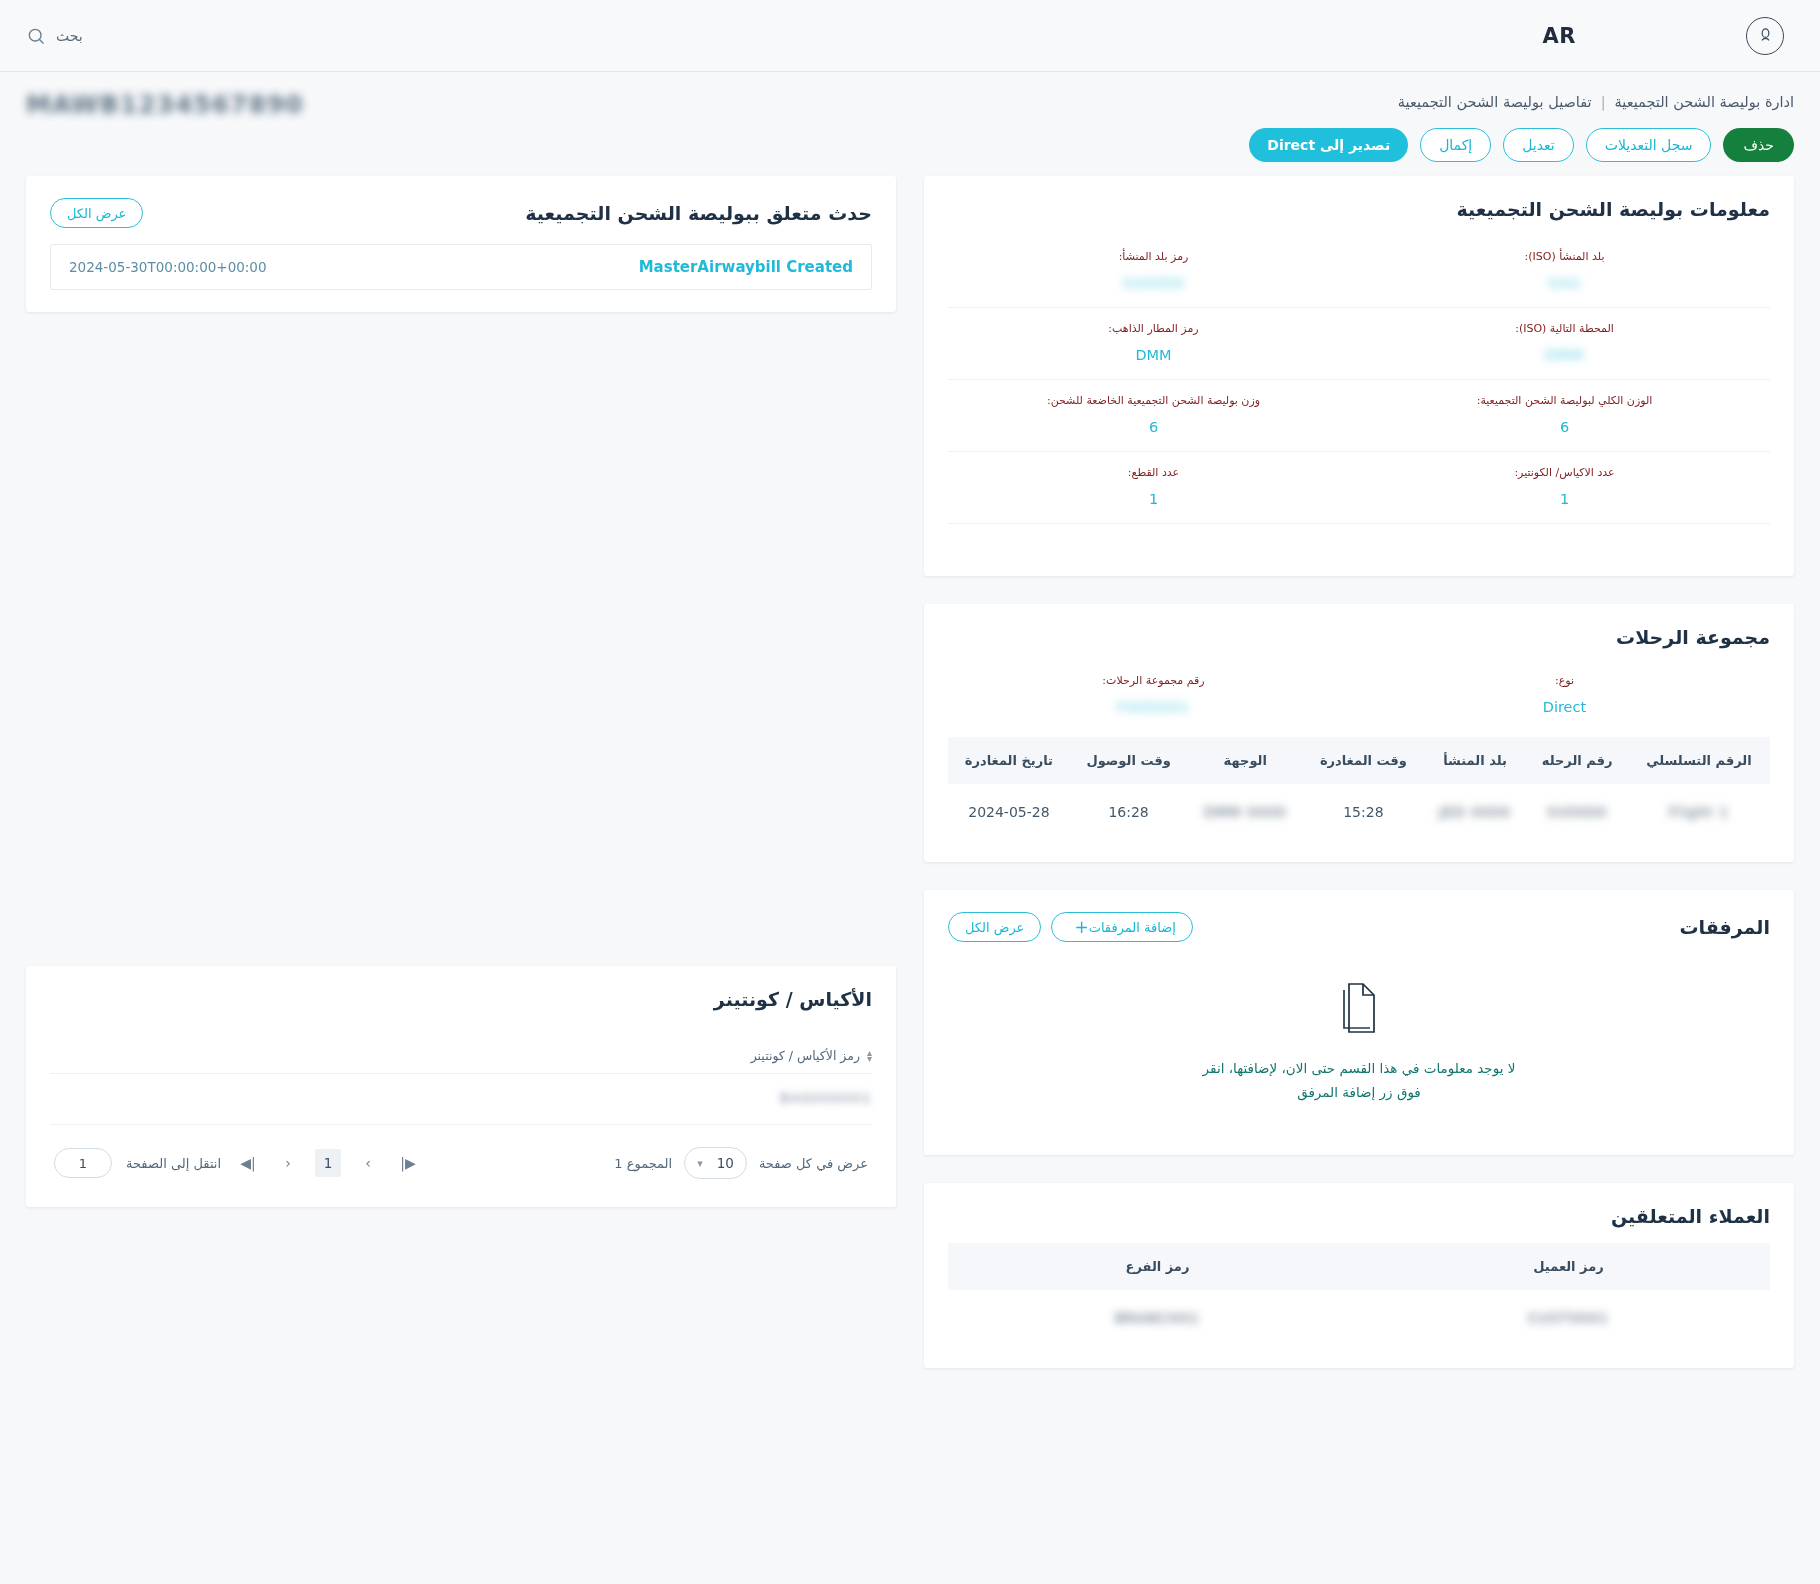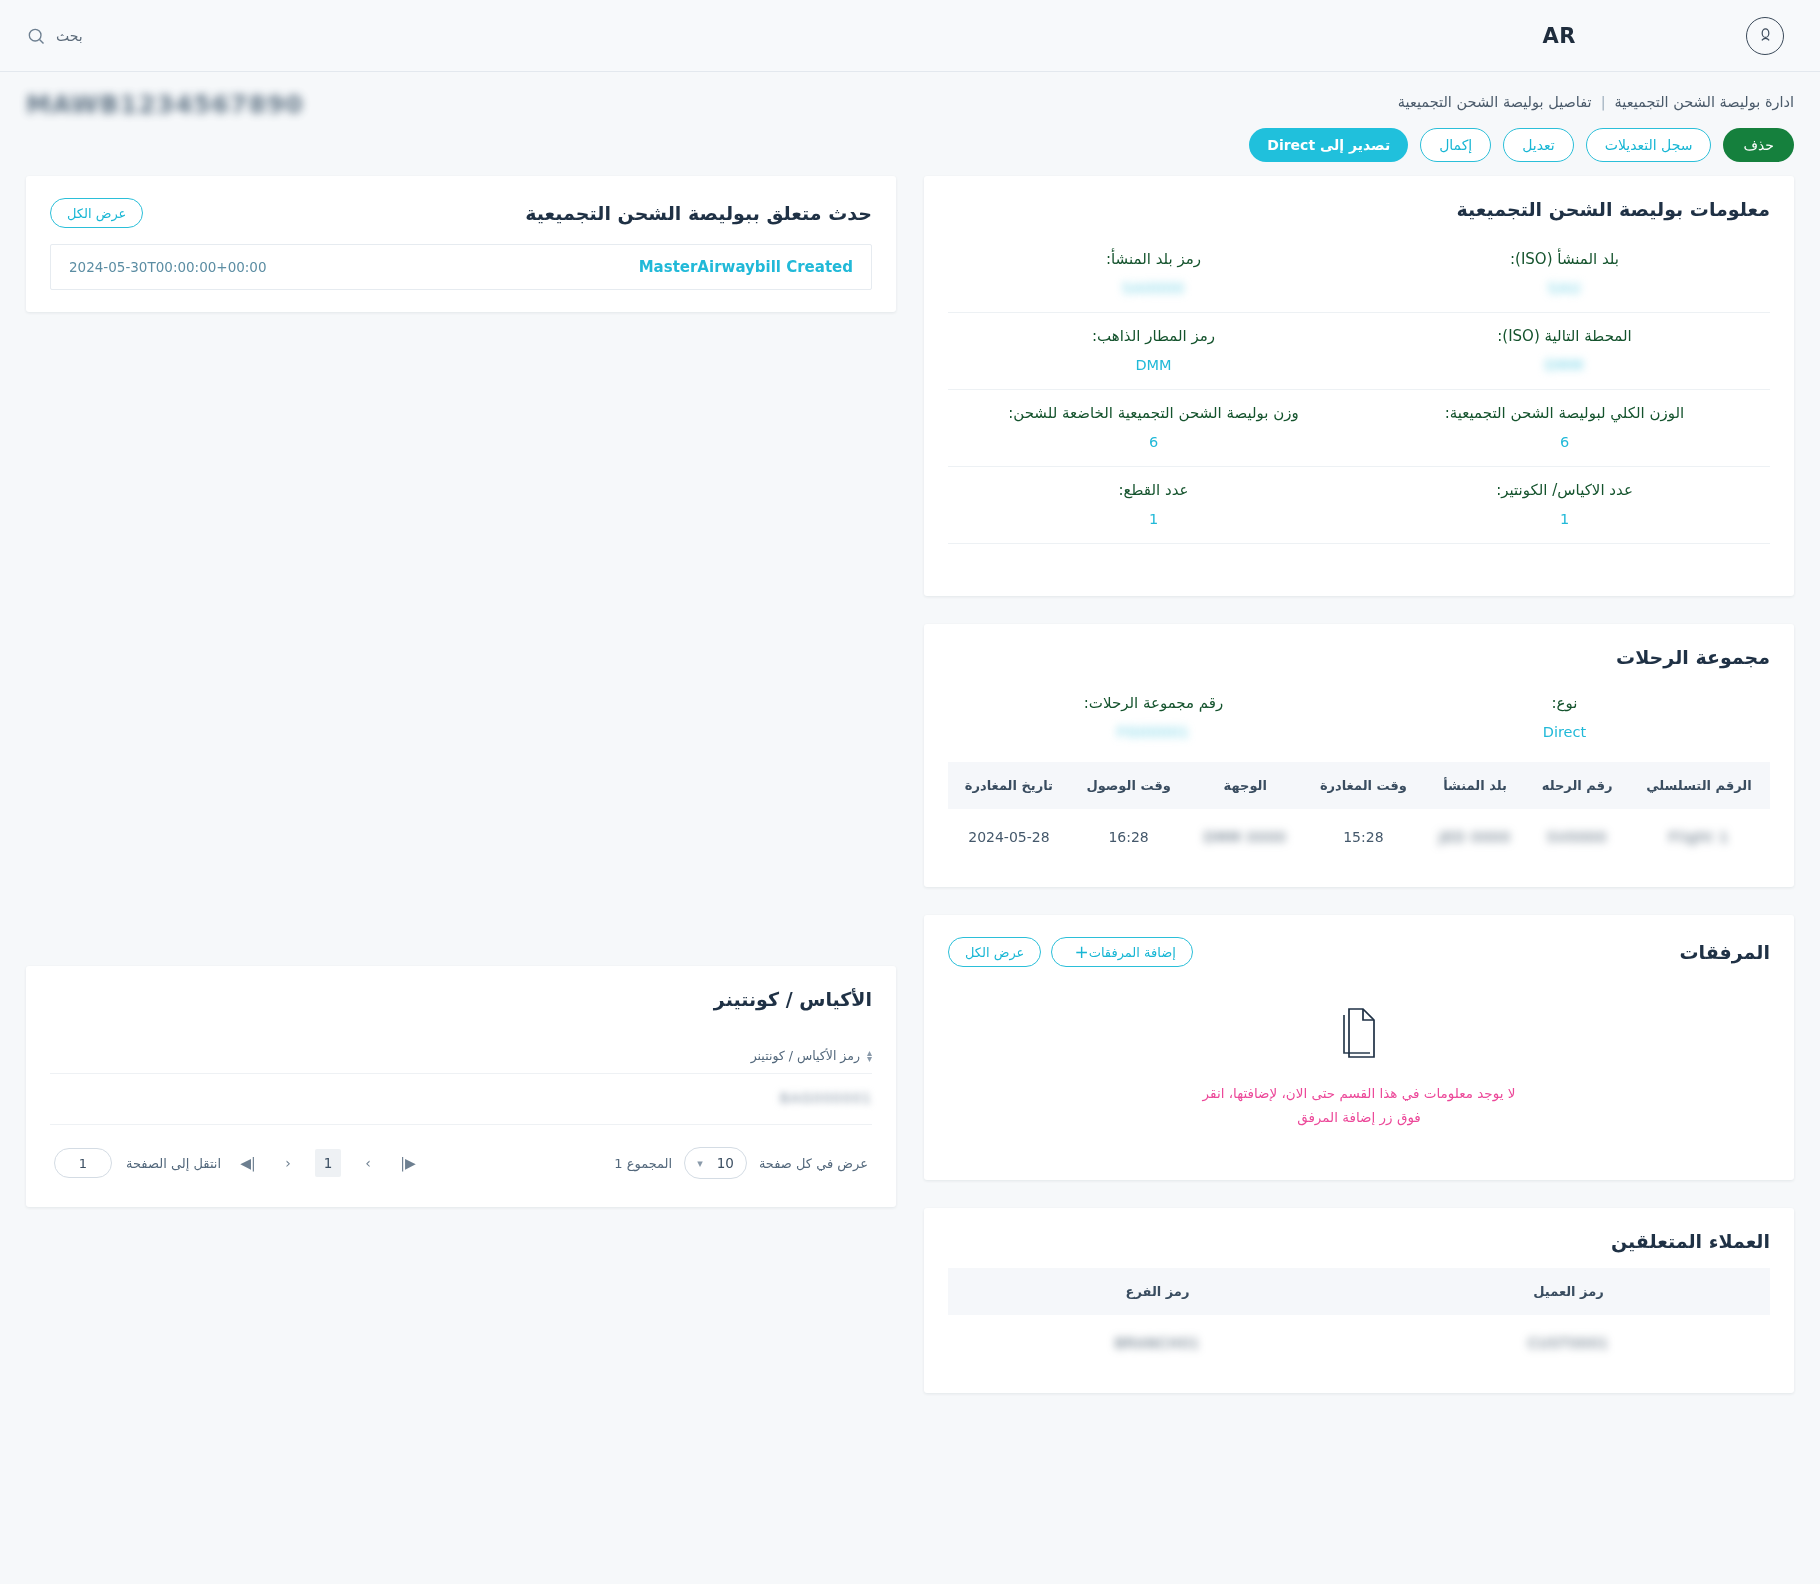--- a/index.html
+++ b/index.html
@@ -107,21 +107,21 @@
 
   
   .fields { display: flex; flex-direction: column; }
   .frow {
     display: grid; grid-template-columns: 1fr 1fr;
     border-bottom: 1px solid #edf1f4;
     padding: 14px 0 16px 0;
   }
   .frow:last-child { border-bottom: none; }
   .fcell { text-align: center; }
-  .flabel { font-size: 15px; color: #14532d; margin-bottom: 12px; }
+  .flabel { font-size: 11px; color: #7f1d1d; margin-bottom: 12px; }
   .fval { font-size: 14.5px; color: #21b9d8; }
   .fval.blur { filter: blur(4px); color: #5ccbe2; letter-spacing: 1px; }
 
   
   .fg-row { display: grid; grid-template-columns: 1fr 1fr; padding: 10px 0 16px 0; }
 
   table.tbl { width: 100%; border-collapse: collapse; margin-top: 6px; }
   table.tbl th {
     background: #f5f7fa; color: #3a4d60;
     font-size: 13px; font-weight: bold;
@@ -135,21 +135,21 @@
   table.tbl tr:last-child td { border-bottom: none; }
   .blurcell { filter: blur(4px); color: #76889a; letter-spacing: 1px; }
 
   
   .empty {
     display: flex; flex-direction: column; align-items: center;
     padding: 22px 0 28px 0;
   }
   .doc-ico { margin-bottom: 16px; }
   .empty-msg {
-    color: #ec4899; font-size: 13.5px; text-align: center;
+    color: #0f766e; font-size: 13.5px; text-align: center;
     line-height: 1.8; max-width: 420px;
   }
   .plus { font-size: 17px; margin-left: 6px; line-height: 1; }
 
   
   .bag-sortwrap {
     display: flex; justify-content: flex-start; padding: 22px 0 10px 0;
   }
   .bag-sort {
     display: inline-flex; align-items: center; gap: 7px;

